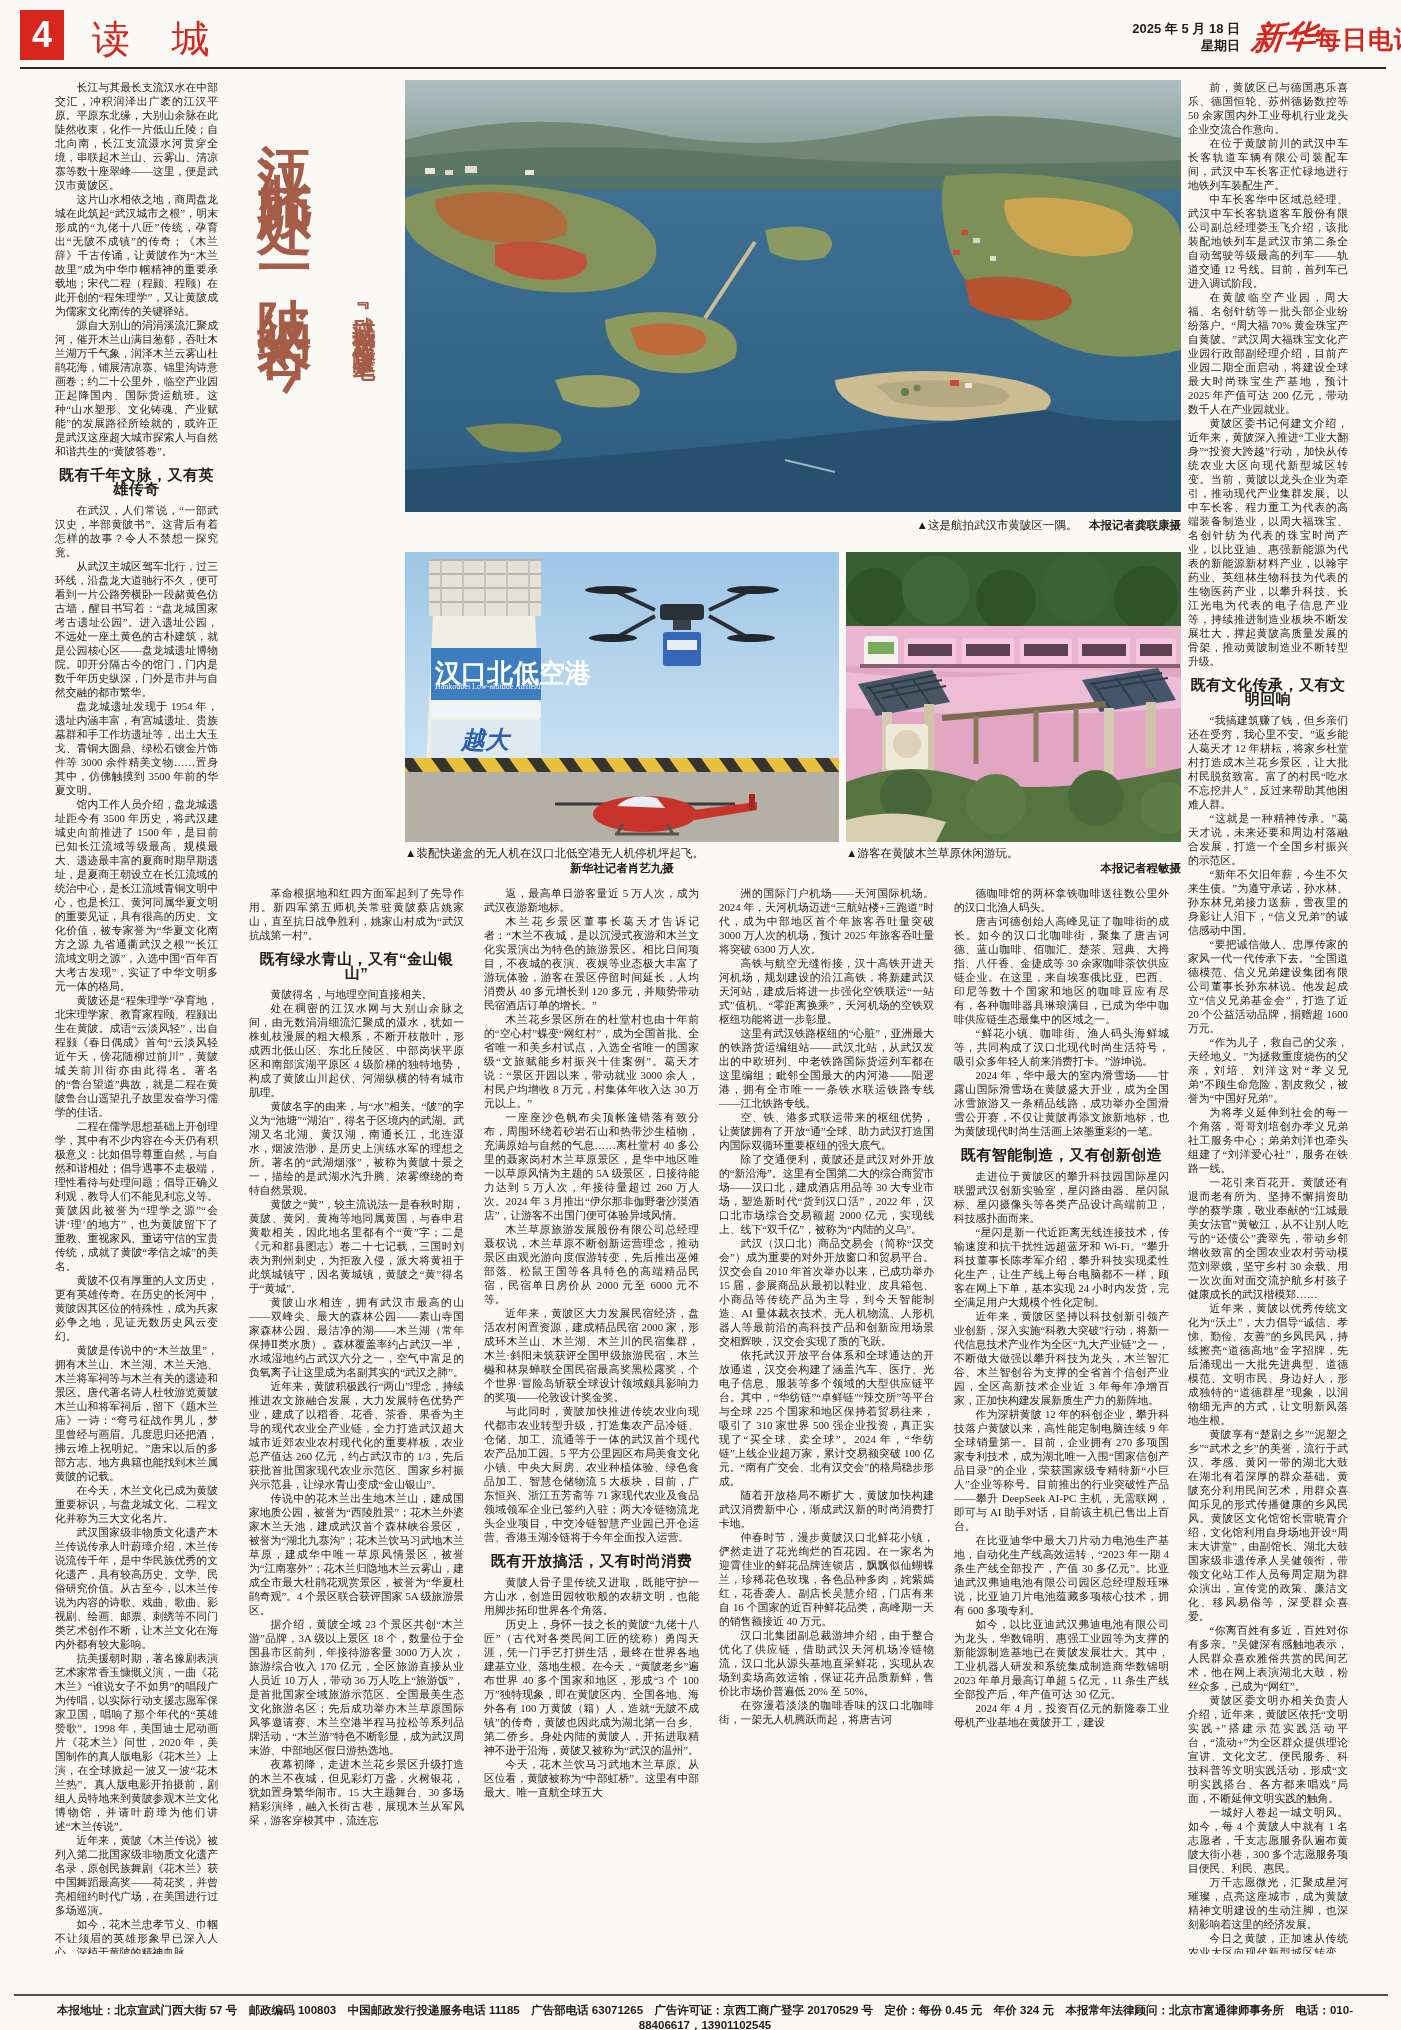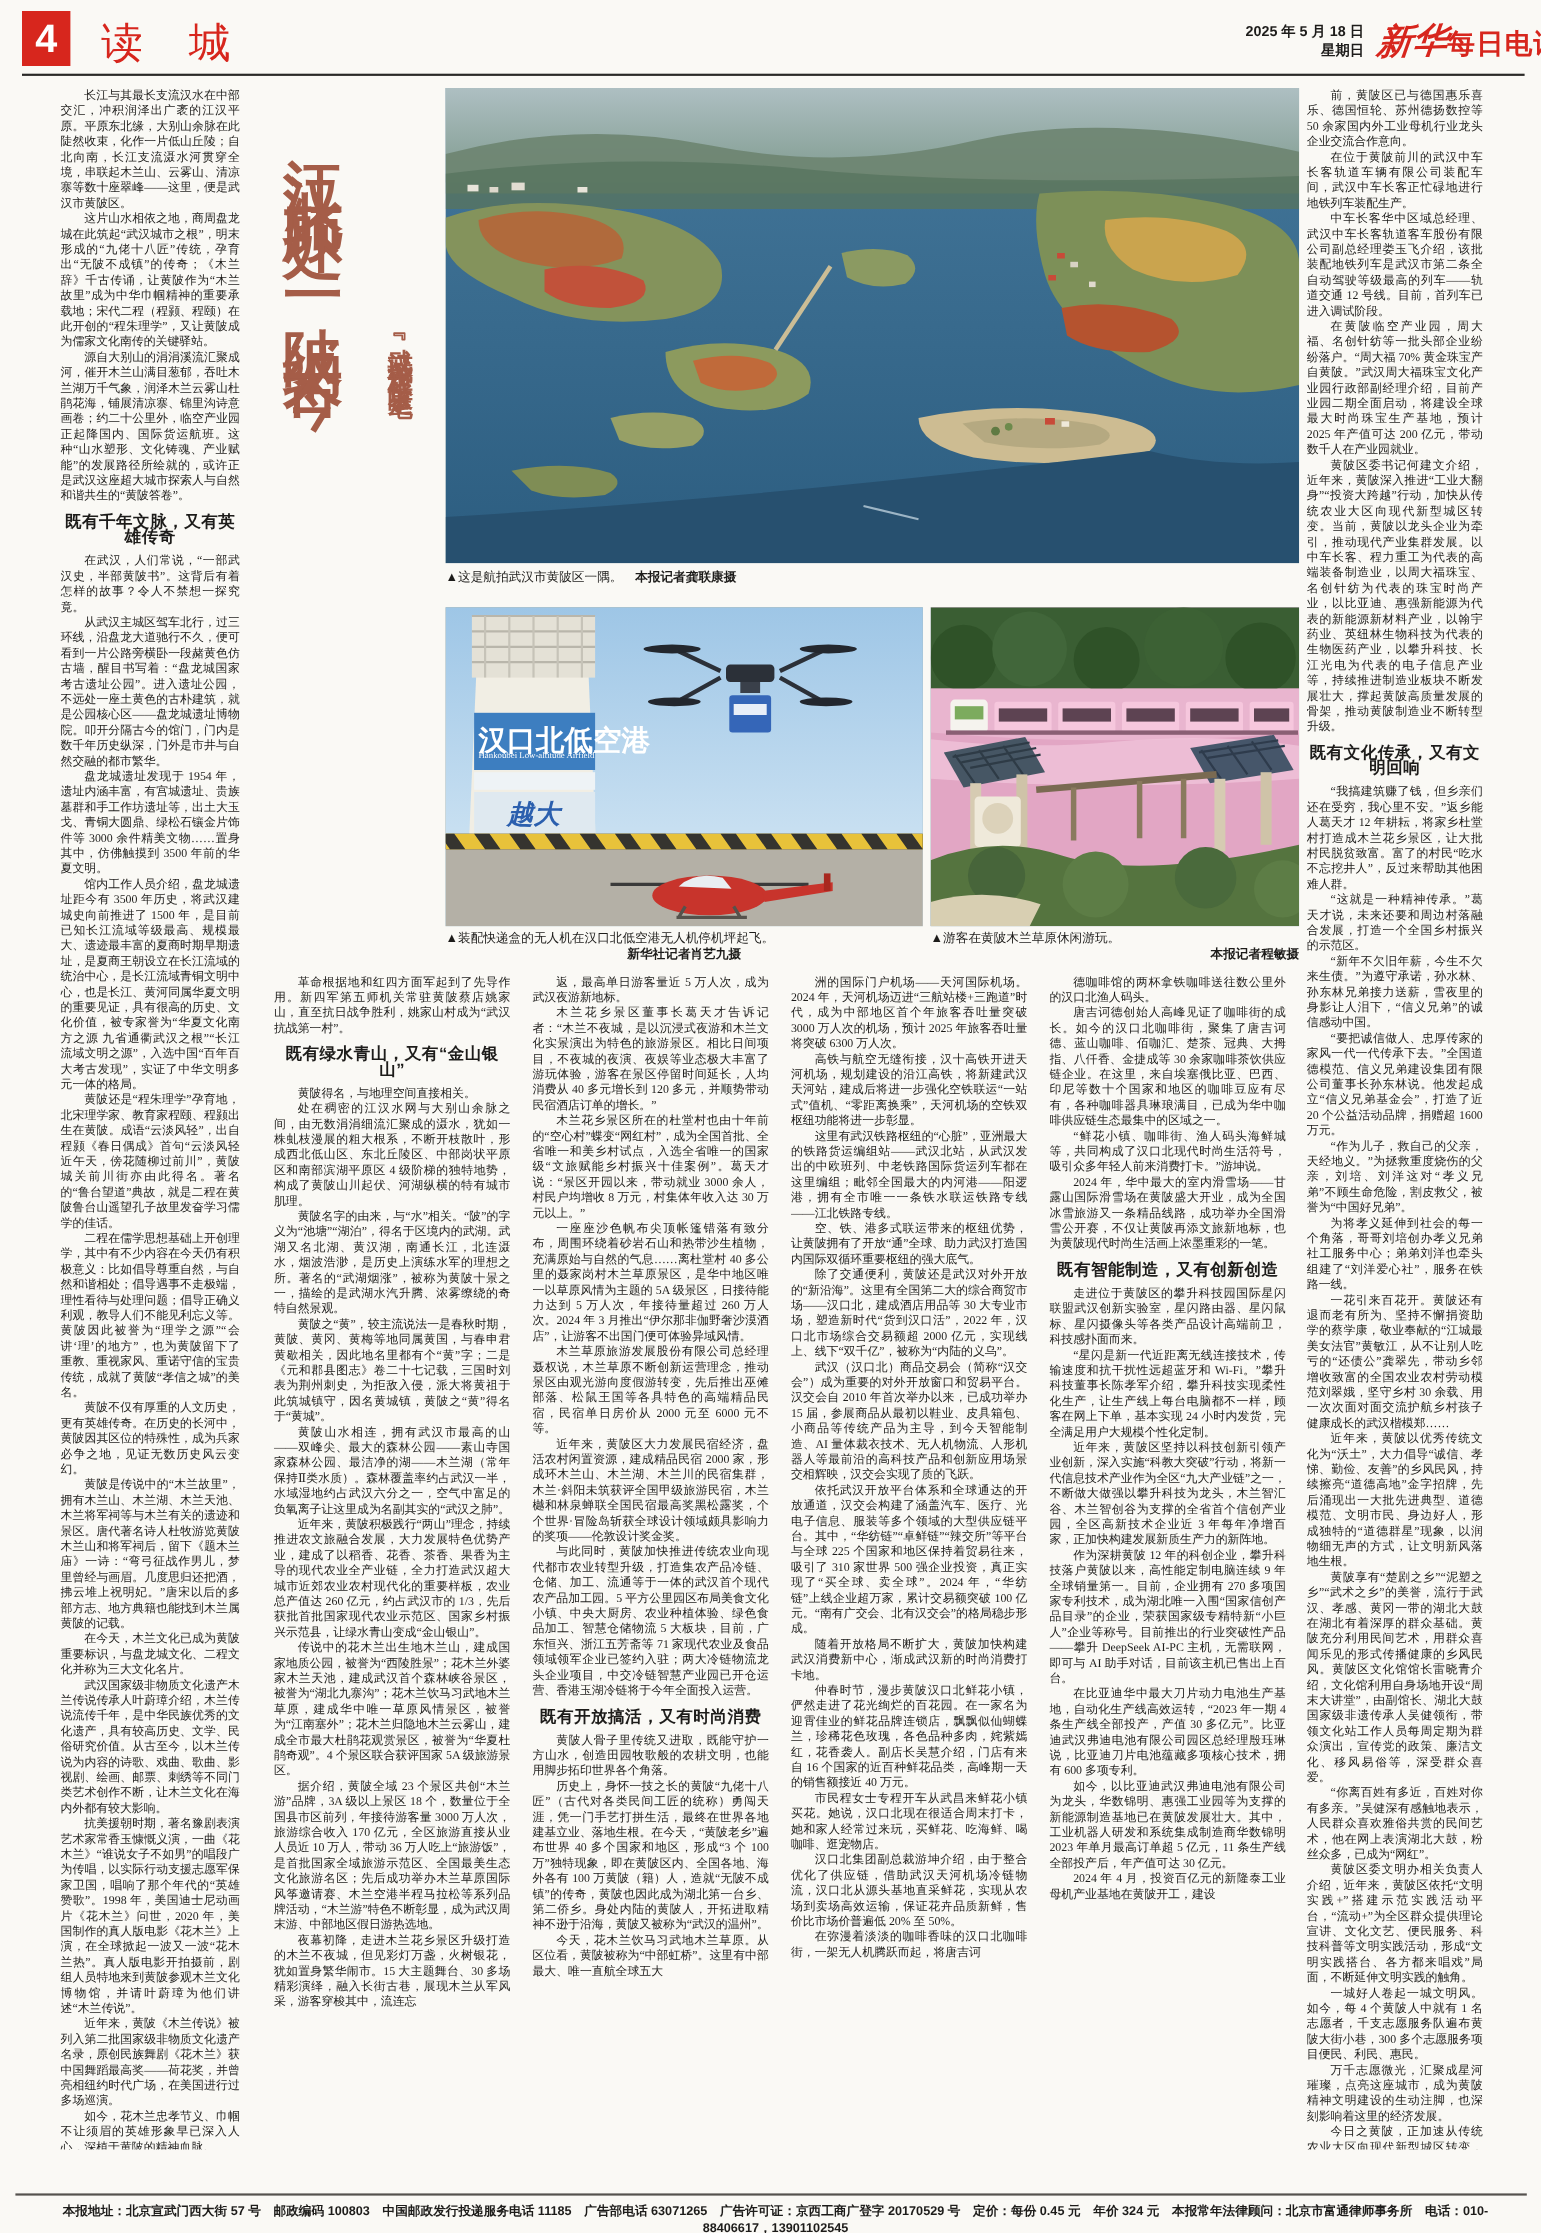--- a/index.html
+++ b/index.html
@@ -35,21 +35,21 @@
   .vtext{writing-mode:vertical-rl;text-orientation:upright;}
   #headline{left:226px;top:102px;width:116px;height:790px;}
   #headline .vtext{font-size:54px;font-weight:bold;color:var(--brown);letter-spacing:0.26em;}
   #subtitle{left:338px;top:294px;width:52px;height:384px;}
   #subtitle .vtext{font-size:23px;font-weight:bold;color:var(--brown);letter-spacing:0.18em;}
   
   .photo{position:absolute;overflow:hidden;background:#9db3b8;}
   .photo svg{display:block;}
   .caption{position:absolute;font-size:11.5px;line-height:15px;}
   .caption .credit{font-weight:bold;font-family:"Liberation Sans",sans-serif;}
-  #cap1{left:405px;top:518px;width:776px;text-align:left;}
+  #cap1{left:405px;top:518px;width:776px;text-align:right;}
   #cap2{left:405px;top:846px;width:434px;}
   #cap3{left:846px;top:846px;width:335px;}
   .capline2-center{display:block;text-align:center;}
   .capline2-right{display:block;text-align:right;}
   .banner-text{position:absolute;color:#fff;font-weight:bold;white-space:nowrap;}
   
   .footer-rule{position:absolute;left:14px;top:1994px;width:1374px;height:2px;background:#55524e;}
   .footer-info{position:absolute;left:40px;top:2003px;width:1330px;text-align:center;font-weight:bold;
                font-size:11.5px;font-family:"Liberation Sans",sans-serif;}
 </style>
@@ -286,21 +286,20 @@
   <div id="col4" class="col bodytext">
       <p class="para">洲的国际门户机场——天河国际机场。2024 年，天河机场迈进“三航站楼+三跑道”时代，成为中部地区首个年旅客吞吐量突破 3000 万人次的机场，预计 2025 年旅客吞吐量将突破 6300 万人次。</p>
       <p class="para">高铁与航空无缝衔接，汉十高铁开进天河机场，规划建设的沿江高铁，将新建武汉天河站，建成后将进一步强化空铁联运“一站式”值机、“零距离换乘”，天河机场的空铁双枢纽功能将进一步彰显。</p>
       <p class="para">这里有武汉铁路枢纽的“心脏”，亚洲最大的铁路货运编组站——武汉北站，从武汉发出的中欧班列、中老铁路国际货运列车都在这里编组；毗邻全国最大的内河港——阳逻港，拥有全市唯一一条铁水联运铁路专线——江北铁路专线。</p>
       <p class="para">空、铁、港多式联运带来的枢纽优势，让黄陂拥有了开放“通”全球、助力武汉打造国内国际双循环重要枢纽的强大底气。</p>
       <p class="para">除了交通便利，黄陂还是武汉对外开放的“新沿海”。这里有全国第二大的综合商贸市场——汉口北，建成酒店用品等 30 大专业市场，塑造新时代“货到汉口活”，2022 年，汉口北市场综合交易额超 2000 亿元，实现线上、线下“双千亿”，被称为“内陆的义乌”。</p>
       <p class="para">武汉（汉口北）商品交易会（简称“汉交会”）成为重要的对外开放窗口和贸易平台。汉交会自 2010 年首次举办以来，已成功举办 15 届，参展商品从最初以鞋业、皮具箱包、小商品等传统产品为主导，到今天智能制造、AI 量体裁衣技术、无人机物流、人形机器人等最前沿的高科技产品和创新应用场景交相辉映，汉交会实现了质的飞跃。</p>
       <p class="para">依托武汉开放平台体系和全球通达的开放通道，汉交会构建了涵盖汽车、医疗、光电子信息、服装等多个领域的大型供应链平台。其中，“华纺链”“卓鲜链”“辣交所”等平台与全球 225 个国家和地区保持着贸易往来，吸引了 310 家世界 500 强企业投资，真正实现了“买全球、卖全球”。2024 年，“华纺链”上线企业超万家，累计交易额突破 100 亿元。“南有广交会、北有汉交会”的格局稳步形成。</p>
       <p class="para">随着开放格局不断扩大，黄陂加快构建武汉消费新中心，渐成武汉新的时尚消费打卡地。</p>
       <p class="para">仲春时节，漫步黄陂汉口北鲜花小镇，俨然走进了花光绚烂的百花园。在一家名为迎霄佳业的鲜花品牌连锁店，飘飘似仙蝴蝶兰，珍稀花色玫瑰，各色品种多肉，姹紫嫣红，花香袭人。副店长吴慧介绍，门店有来自 16 个国家的近百种鲜花品类，高峰期一天的销售额接近 40 万元。</p>
-      <p class="para">市民程女士专程开车从武昌来鲜花小镇买花。她说，汉口北现在很适合周末打卡，她和家人经常过来玩，买鲜花、吃海鲜、喝咖啡、逛宠物店。</p>
       <p class="para">汉口北集团副总裁游坤介绍，由于整合优化了供应链，借助武汉天河机场冷链物流，汉口北从源头基地直采鲜花，实现从农场到卖场高效运输，保证花卉品质新鲜，售价比市场价普遍低 20% 至 50%。</p>
       <p class="para">在弥漫着淡淡的咖啡香味的汉口北咖啡街，一架无人机腾跃而起，将唐吉诃</p>
     </div>
   <div id="col5" class="col bodytext">
       <p class="para">德咖啡馆的两杯拿铁咖啡送往数公里外的汉口北渔人码头。</p>
       <p class="para">唐吉诃德创始人高峰见证了咖啡街的成长。如今的汉口北咖啡街，聚集了唐吉诃德、蓝山咖啡、佰咖汇、楚茶、冠典、大拇指、八仟香、金捷成等 30 余家咖啡茶饮供应链企业。在这里，来自埃塞俄比亚、巴西、印尼等数十个国家和地区的咖啡豆应有尽有，各种咖啡器具琳琅满目，已成为华中咖啡供应链生态最集中的区域之一。</p>
       <p class="para">“鲜花小镇、咖啡街、渔人码头海鲜城等，共同构成了汉口北现代时尚生活符号，吸引众多年轻人前来消费打卡。”游坤说。</p>
       <p class="para">2024 年，华中最大的室内滑雪场——甘露山国际滑雪场在黄陂盛大开业，成为全国冰雪旅游又一条精品线路，成功举办全国滑雪公开赛，不仅让黄陂再添文旅新地标，也为黄陂现代时尚生活画上浓墨重彩的一笔。</p>
       <h3 class="subhead">既有智能制造，又有创新创造</h3>
       <p class="para">走进位于黄陂区的攀升科技园国际星闪联盟武汉创新实验室，星闪路由器、星闪鼠标、星闪摄像头等各类产品设计高端前卫，科技感扑面而来。</p>

